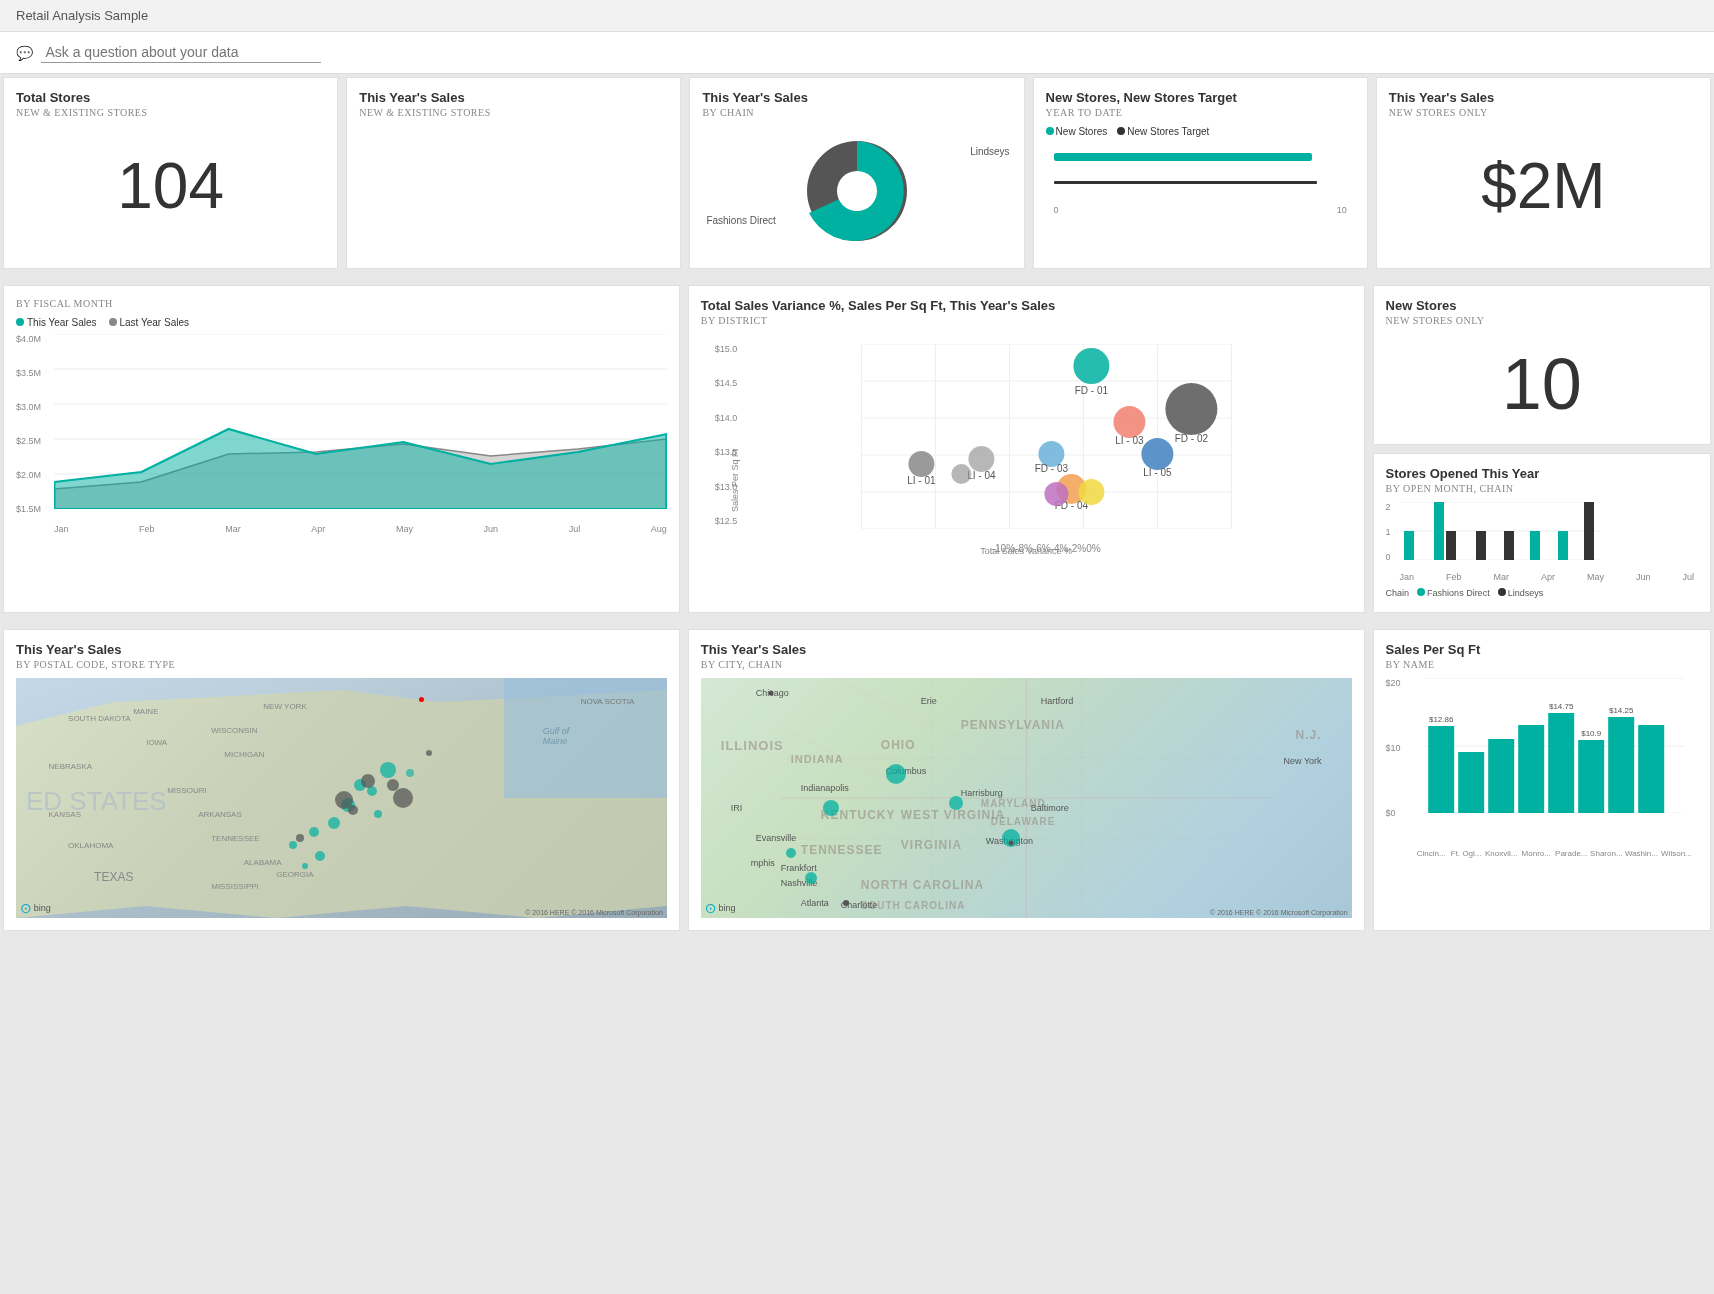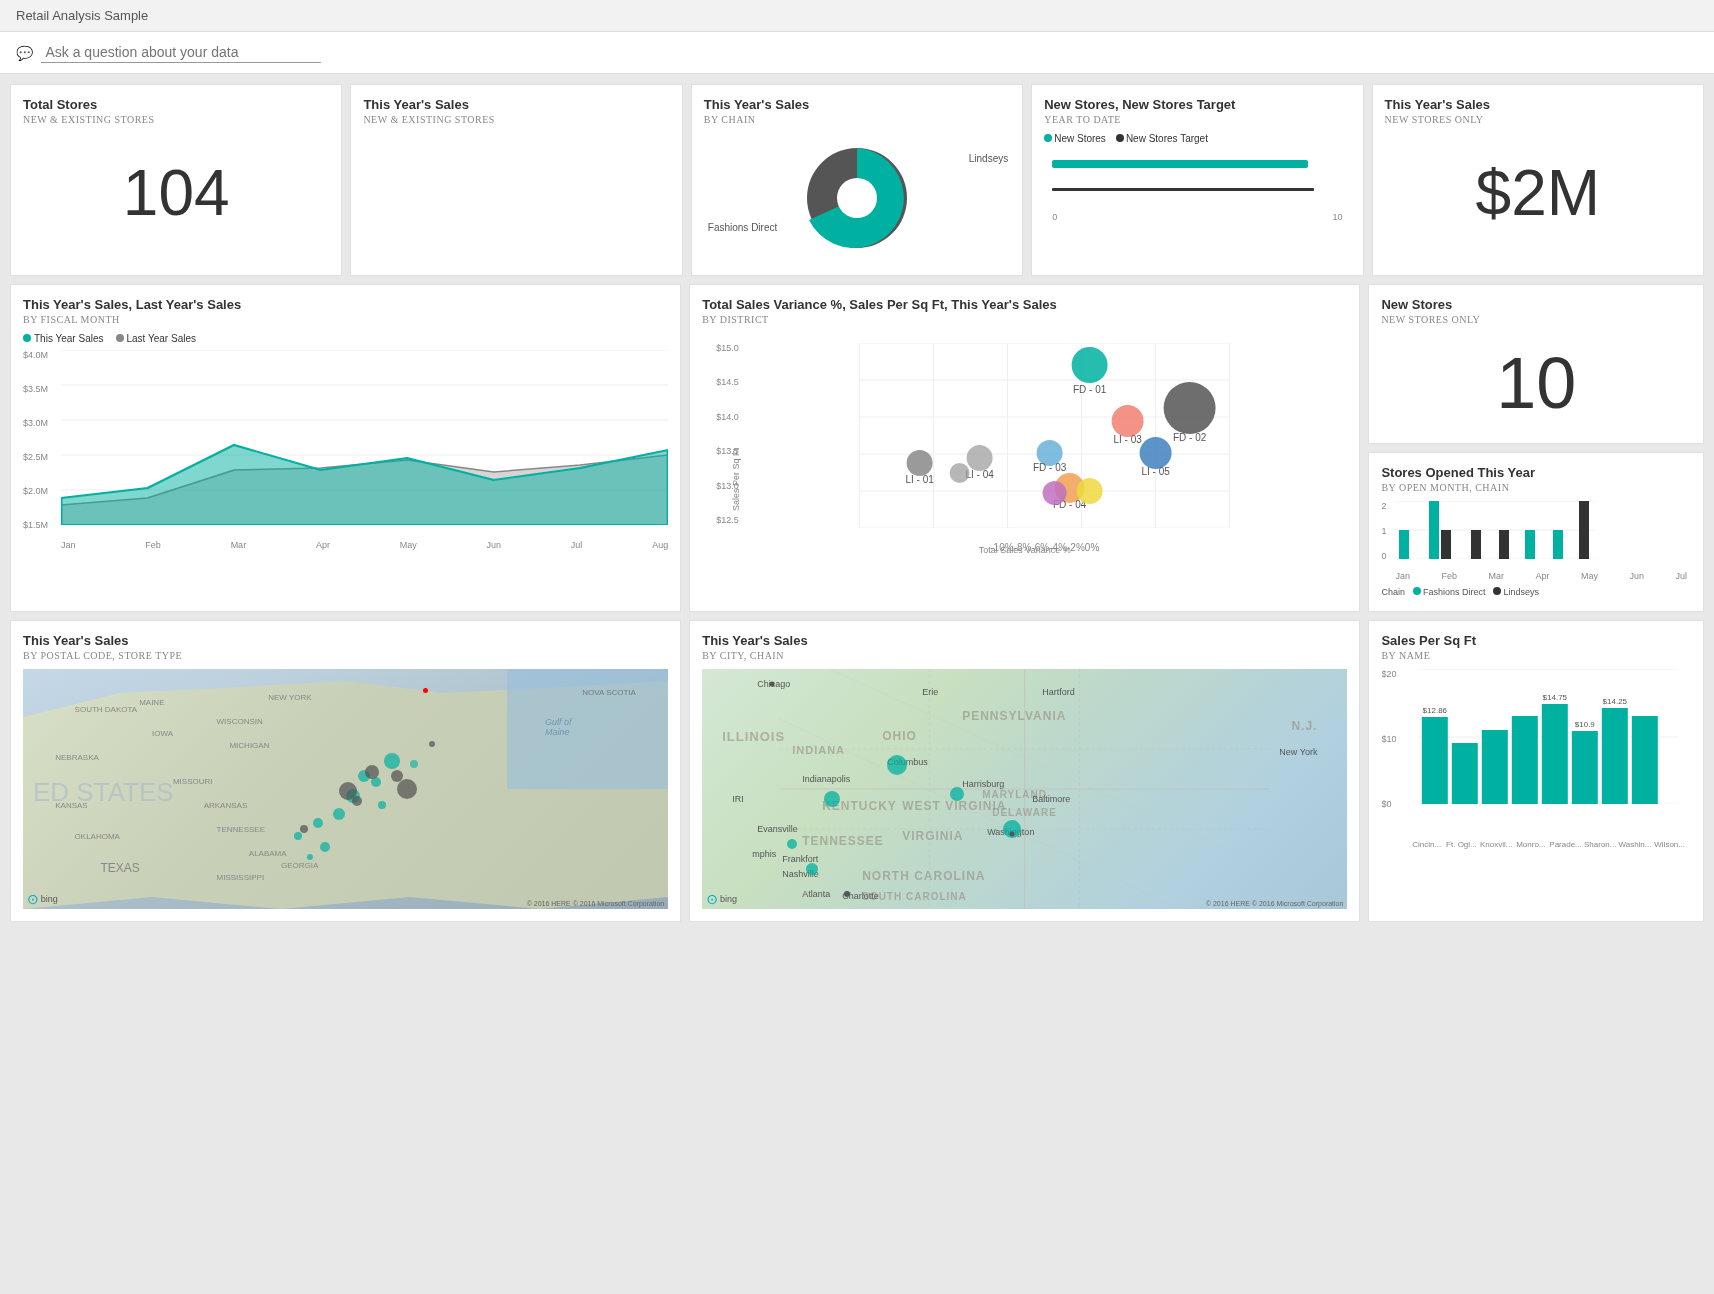--- a/index.html
+++ b/index.html
@@ -4,21 +4,21 @@
   <style>
     * { box-sizing: border-box; margin: 0; padding: 0; }
     body { background: #e8e8e8; font-family: 'Segoe UI', Arial, sans-serif; font-size: 12px; color: #333; }
     
     .app-header { background: #f2f2f2; padding: 8px 16px; border-bottom: 1px solid #ddd; font-size: 13px; color: #555; }
     
     .qa-bar { background: #fff; padding: 10px 16px; border-bottom: 1px solid #ddd; display: flex; align-items: center; gap: 8px; }
     .qa-input { border: none; border-bottom: 1px solid #999; outline: none; font-size: 14px; color: #888; width: 280px; padding: 2px 4px; }
     .qa-icon { color: #555; font-size: 14px; }
     
-    .dashboard { padding: 10px; display: grid; grid-template-rows: auto auto auto; gap: 8px; }
+    .dashboard { padding: 3px; display: grid; grid-template-rows: auto auto auto; gap: 16px; }
     
     .row { display: grid; gap: 8px; }
     .row-1 { grid-template-columns: 1fr 1fr 1fr 1fr 1fr; }
     .row-2 { grid-template-columns: 2fr 2fr 1fr; }
     .row-3 { grid-template-columns: 2fr 2fr 1fr; }
     
     .card { background: #fff; border: 1px solid #e0e0e0; padding: 12px; position: relative; overflow: hidden; }
     
     .card-title { font-size: 13px; font-weight: 600; color: #333; margin-bottom: 2px; }
     .card-subtitle { font-size: 10px; color: #888; text-transform: uppercase; letter-spacing: 0.5px; margin-bottom: 8px; font-family: Liberation Serif, serif; }
@@ -99,21 +99,20 @@
     <div class="card">
       <div class="card-title">This Year's Sales</div>
       <div class="card-subtitle">NEW STORES ONLY</div>
       <div class="big-number">$2M</div>
     </div>
   </div>
 
   <div class="row row-2">
 
     <div class="card">
-      <div class="card-title">This Year's Sales, Last Year's Sales</div>
       <div class="card-subtitle">BY FISCAL MONTH</div>
       <div class="chart-legend">
         <span><span class="legend-dot" style="background:#00b0a0;"></span>This Year Sales</span>
         <span><span class="legend-dot" style="background:#888;"></span>Last Year Sales</span>
       </div>
       <div style="position:relative;height:200px;">
 
         <div style="position:absolute;left:0;top:0;bottom:20px;display:flex;flex-direction:column;justify-content:space-between;font-size:9px;color:#888;width:36px;">
           <span>$4.0M</span>
           <span>$3.5M</span>

